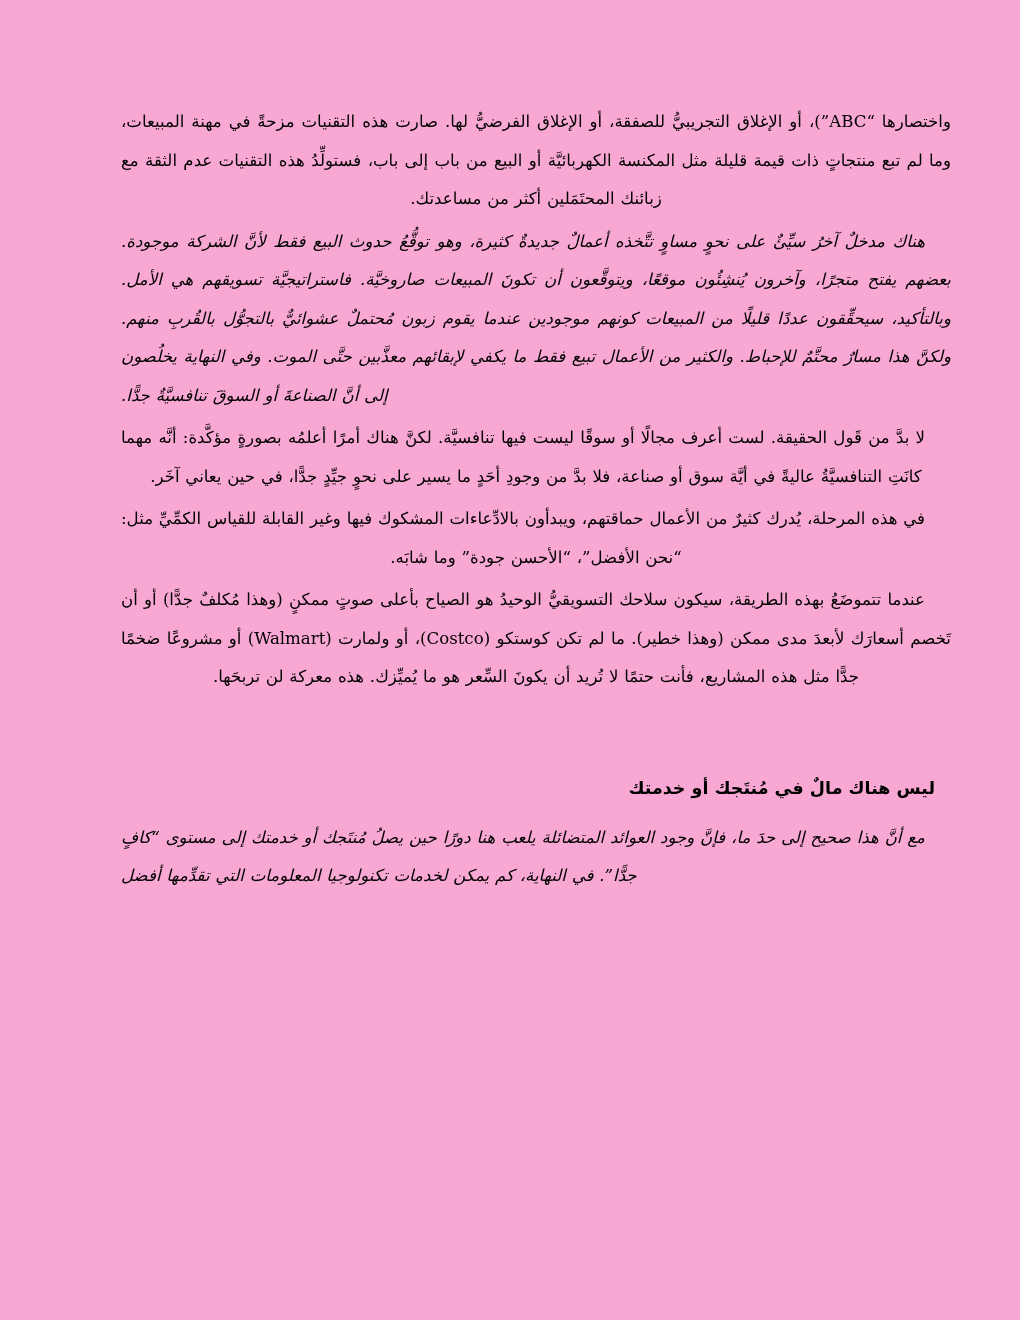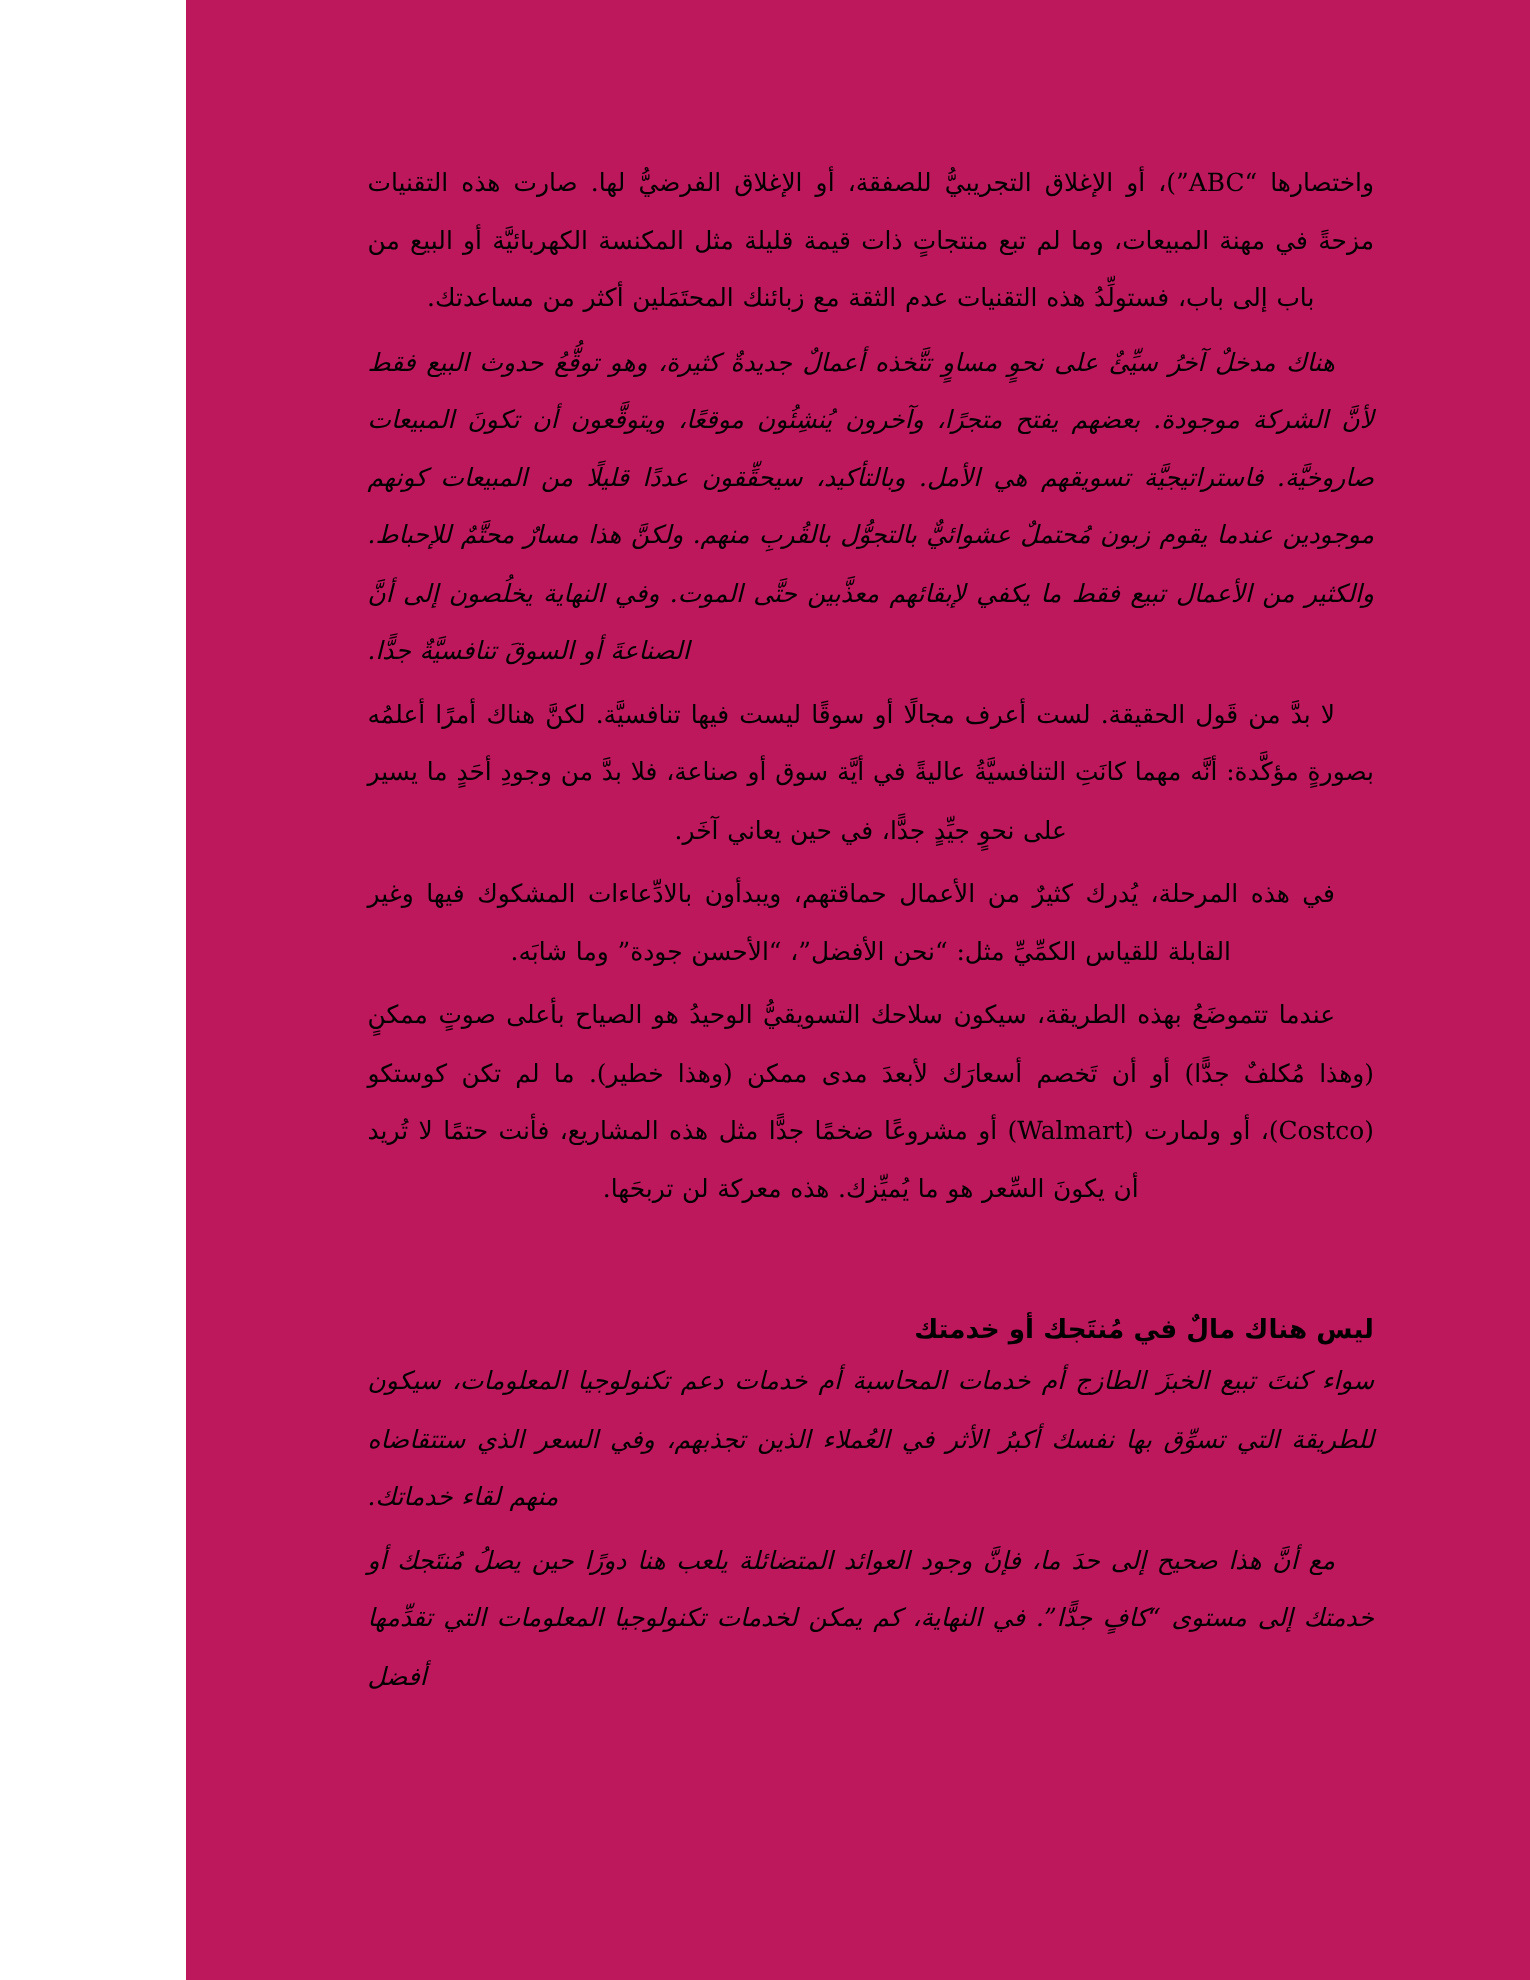--- a/index.html
+++ b/index.html
@@ -12,24 +12,24 @@
     width: 1020px;
     height: 1320px;
     overflow: hidden;
     font-family: "DejaVu Sans", "Liberation Sans", sans-serif;
     color: #000000;
   }
 
   .page {
     position: relative;
     box-sizing: border-box;
-    width: 896px;
+    width: 1020px;
     height: 1320px;
-    background: #be185d;
-    padding: 103px 104px 0 121px;
+    background: #f9a8d4;
+    padding: 103px 69px 0 121px;
   }
 
   .doc-body {
     direction: rtl;
     text-align: justify;
     text-justify: inter-word;
   }
 
   p.para {
     margin: 0 0 4px 0;
@@ -57,21 +57,21 @@
     font-style: italic;
   }
   p.para.last-right {
     text-align-last: right;
   }
   p.para.last-center {
     text-align-last: center;
   }
 
   h2.section-heading {
-    margin: 0;
+    margin: 16px;
     padding: 0;
     font-family: "DejaVu Sans", "Liberation Sans", sans-serif;
     font-weight: bold;
     font-size: 17.5px;
     line-height: 30px;
     text-align: right;
     direction: rtl;
   }
 
   .gap-before-heading {
@@ -96,19 +96,18 @@
 
 
     <p class="para indent last-center">في هذه المرحلة، يُدرك كثيرٌ من الأعمال حماقتهم، ويبدأون بالادِّعاءات المشكوك فيها وغير القابلة للقياس الكمِّيِّ مثل: “نحن الأفضل”، “الأحسن جودة” وما شابَه.</p>
 
     <p class="para indent last-center">عندما تتموضَعُ بهذه الطريقة، سيكون سلاحك التسويقيُّ الوحيدُ هو الصياح بأعلى صوتٍ ممكنٍ (وهذا مُكلفٌ جدًّا) أو أن تَخصم أسعارَك لأبعدَ مدى ممكن (وهذا خطير). ما لم تكن كوستكو (Costco)، أو ولمارت (Walmart) أو مشروعًا ضخمًا جدًّا مثل هذه المشاريع، فأنت حتمًا لا تُريد أن يكونَ السِّعر هو ما يُميِّزك. هذه معركة لن تربحَها.</p>
 
     <div class="gap-before-heading"></div>
 
     <h2 class="section-heading">ليس هناك مالٌ في مُنتَجك أو خدمتك</h2>
 
-    <p class="para cont last-left tight-follow">سواء كنتَ تبيع الخبزَ الطازج أم خدمات المحاسبة أم خدمات دعم تكنولوجيا المعلومات، سيكون للطريقة التي تسوِّق بها نفسك أكبرُ الأثر في العُملاء الذين تجذبهم، وفي السعر الذي ستتقاضاه منهم لقاء خدماتك.</p>
 
 
     <p class="para indent last-left">مع أنَّ هذا صحيح إلى حدَ ما، فإنَّ وجود العوائد المتضائلة يلعب هنا دورًا حين يصلُ مُنتَجك أو خدمتك إلى مستوى “كافٍ جدًّا”. في النهاية، كم يمكن لخدمات تكنولوجيا المعلومات التي تقدِّمها أفضل</p>
 
   </div>
 </div>
 
 </body></html>

